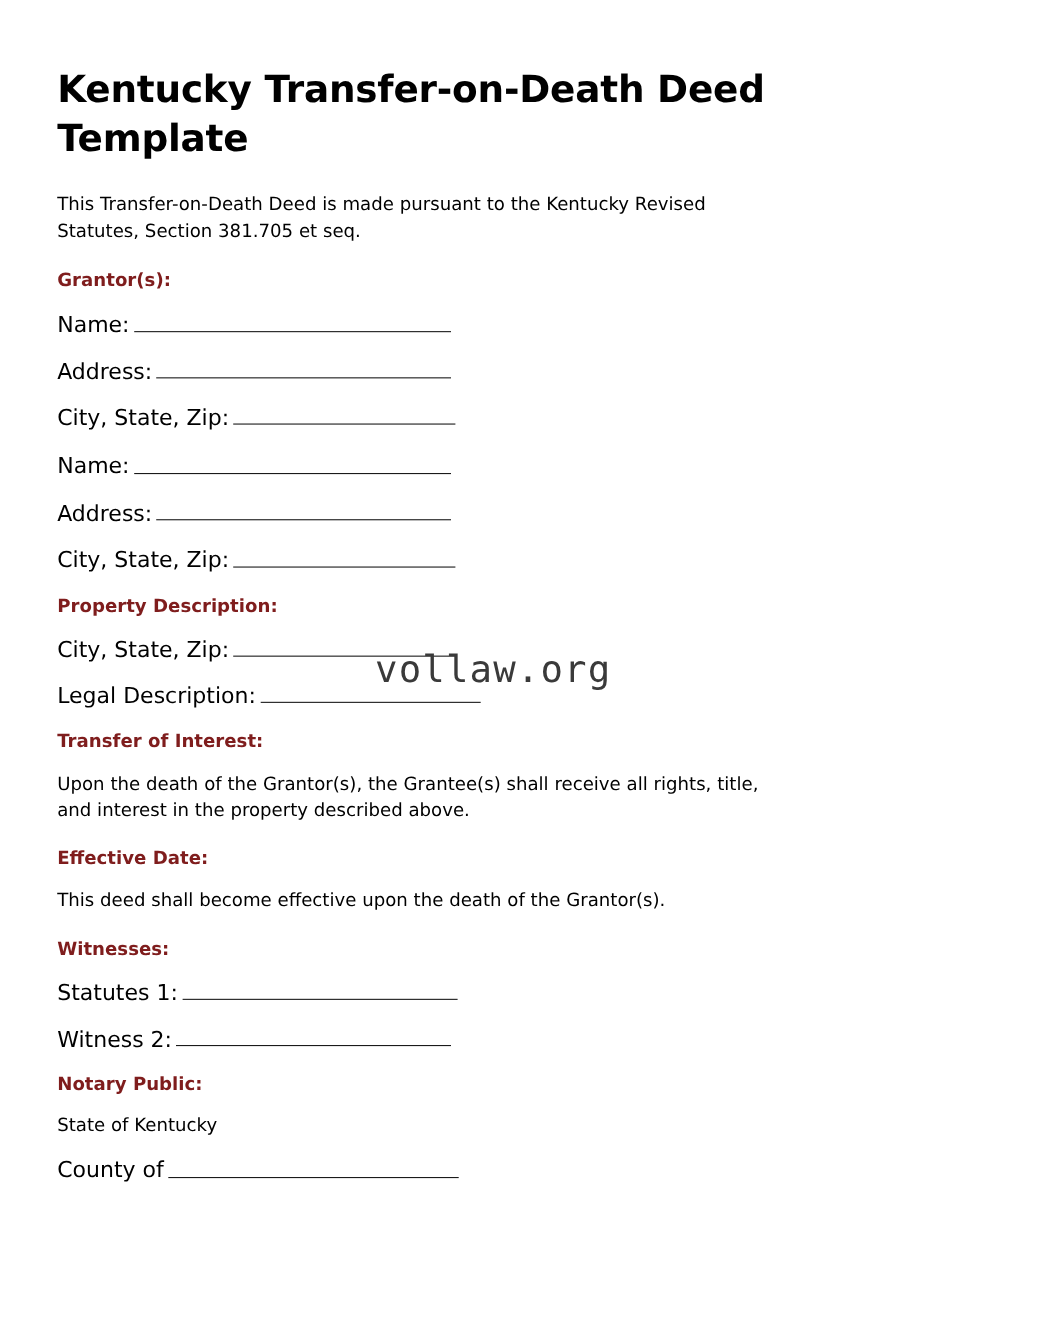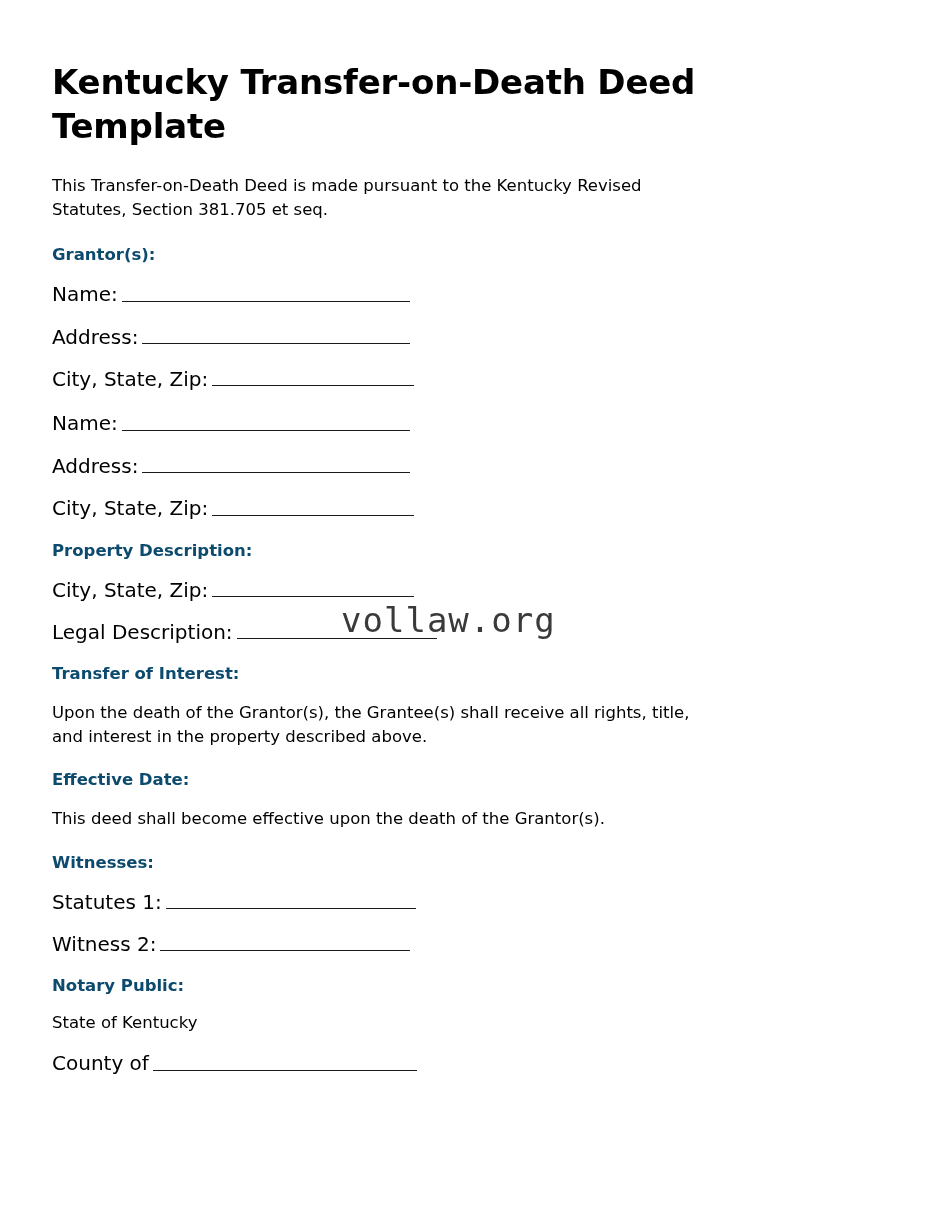--- a/index.html
+++ b/index.html
@@ -37,21 +37,21 @@
     font-size: 16.5px;
     line-height: 1.42;
     margin: 0 0 24px 0;
     max-width: 828px;
     color: #000;
   }
   .section-heading {
     font-size: 16.5px;
     font-weight: bold;
     margin: 0 0 18px 0;
-    color: #0c4a6e;
+    color: #7f1d1d;
   }
   .field-line {
     font-size: 20px;
     line-height: 1.2;
     margin: 0 0 18px 0;
     color: #000;
     white-space: nowrap;
   }
   .field-label {
     color: #000;
@@ -92,21 +92,20 @@
     left: 341px;
     top: 592px;
     font-family: "DejaVu Sans Mono", "Liberation Mono", monospace;
     font-size: 34px;
     line-height: 1;
     letter-spacing: 1px;
     color: #3a3a3a;
     white-space: nowrap;
     pointer-events: none;
     z-index: 5;
-    margin-top: 11px;
   }
 </style>
 </head>
 <body>
 
 <div class="page">
 
   <h1 class="doc-title">Kentucky Transfer-on-Death Deed Template</h1>
 
   <p class="intro">This Transfer-on-Death Deed is made pursuant to the Kentucky Revised Statutes, Section 381.705 et seq.</p>

